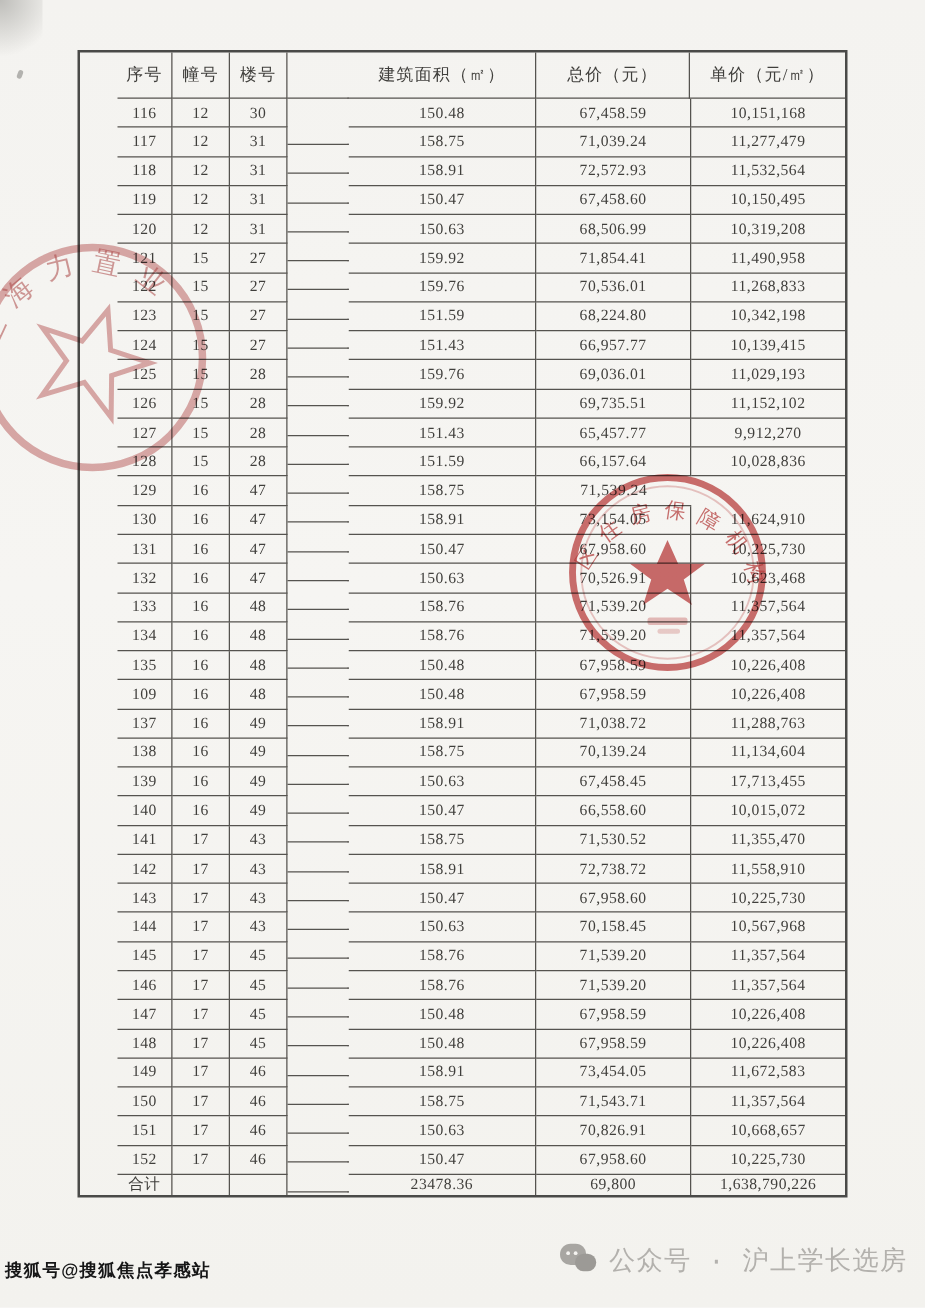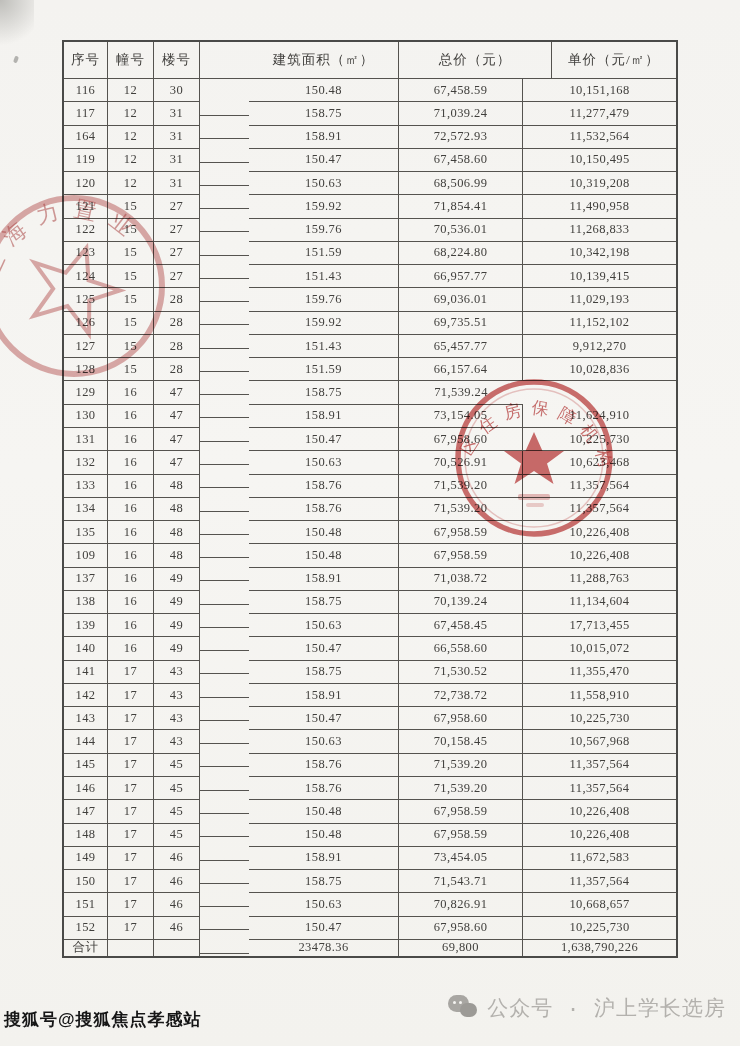--- a/index.html
+++ b/index.html
@@ -26,30 +26,30 @@
   .row.header{flex:0 0 37px;font-size:13.5px;}
   .cell{
     box-sizing:border-box;
     border-right:1px solid #55534f;border-bottom:1px solid #55534f;
     display:flex;align-items:center;justify-content:center;
     font-size:12.5px;letter-spacing:.4px;white-space:nowrap;overflow:hidden;
     color:#403f3c;
   }
   .row .cell:last-child{border-right:none;}
   .row:last-child .cell{border-bottom:none;}
-  .c0{flex:0 0 44px;} .c1{flex:0 0 46px;} .c2{flex:0 0 46px;} .c3{flex:0 0 49px;margin-top:36px;}
+  .c0{flex:0 0 44px;margin-left:30px;} .c1{flex:0 0 46px;} .c2{flex:0 0 46px;} .c3{flex:0 0 49px;margin-top:36px;}
   .c4{flex:0 0 150px;} .c5{flex:0 0 124px;} .c6{flex:1 1 auto;}
   .row.header .cell{font-size:13.5px;letter-spacing:1px;}
   
   .stamp{position:absolute;mix-blend-mode:multiply;filter:blur(.5px);pointer-events:none;}
   
   .footer-left{
     position:absolute;left:4px;top:1008px;
     font-family:"Liberation Sans","DejaVu Sans",sans-serif;
-    font-weight:bold;font-size:17px;color:#161616;letter-spacing:1px;
+    font-weight:bold;font-size:14px;color:#161616;letter-spacing:1px;
     text-shadow:0 0 1px rgba(255,255,255,.8);
   }
   .footer-right{
     position:absolute;right:14px;top:994px;
     display:flex;align-items:center;gap:9px;
     font-family:Liberation Mono, monospace;
     font-size:21px;color:#b3b1ad;letter-spacing:1px;
   }
   .wechat-icon{display:inline-block;width:30px;height:28px;position:relative;}
   .wechat-icon .b1{position:absolute;left:0;top:1px;width:21px;height:17px;
@@ -89,21 +89,21 @@
       <div class="row">
         <div class="cell c0">117</div>
         <div class="cell c1">12</div>
         <div class="cell c2">31</div>
         <div class="cell c3">101</div>
         <div class="cell c4">158.75</div>
         <div class="cell c5">71,039.24</div>
         <div class="cell c6">11,277,479</div>
       </div>
       <div class="row">
-        <div class="cell c0">164</div>
+        <div class="cell c0">118</div>
         <div class="cell c1">12</div>
         <div class="cell c2">31</div>
         <div class="cell c3">102</div>
         <div class="cell c4">158.91</div>
         <div class="cell c5">72,572.93</div>
         <div class="cell c6">11,532,564</div>
       </div>
       <div class="row">
         <div class="cell c0">119</div>
         <div class="cell c1">12</div>

